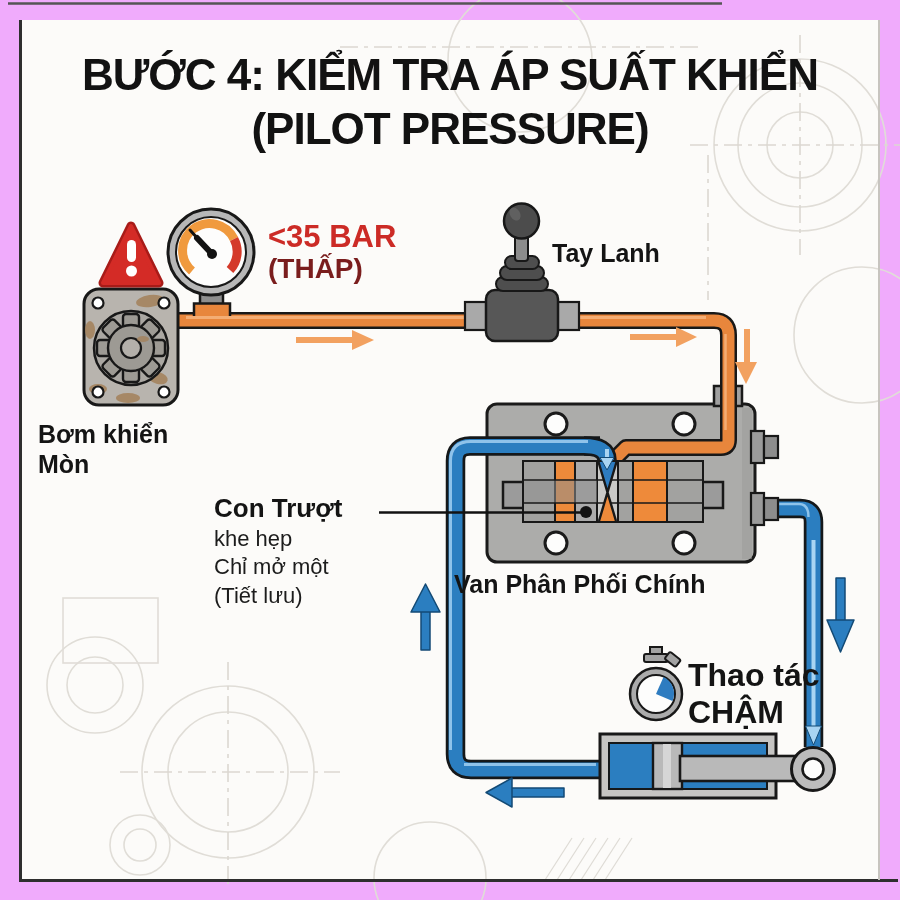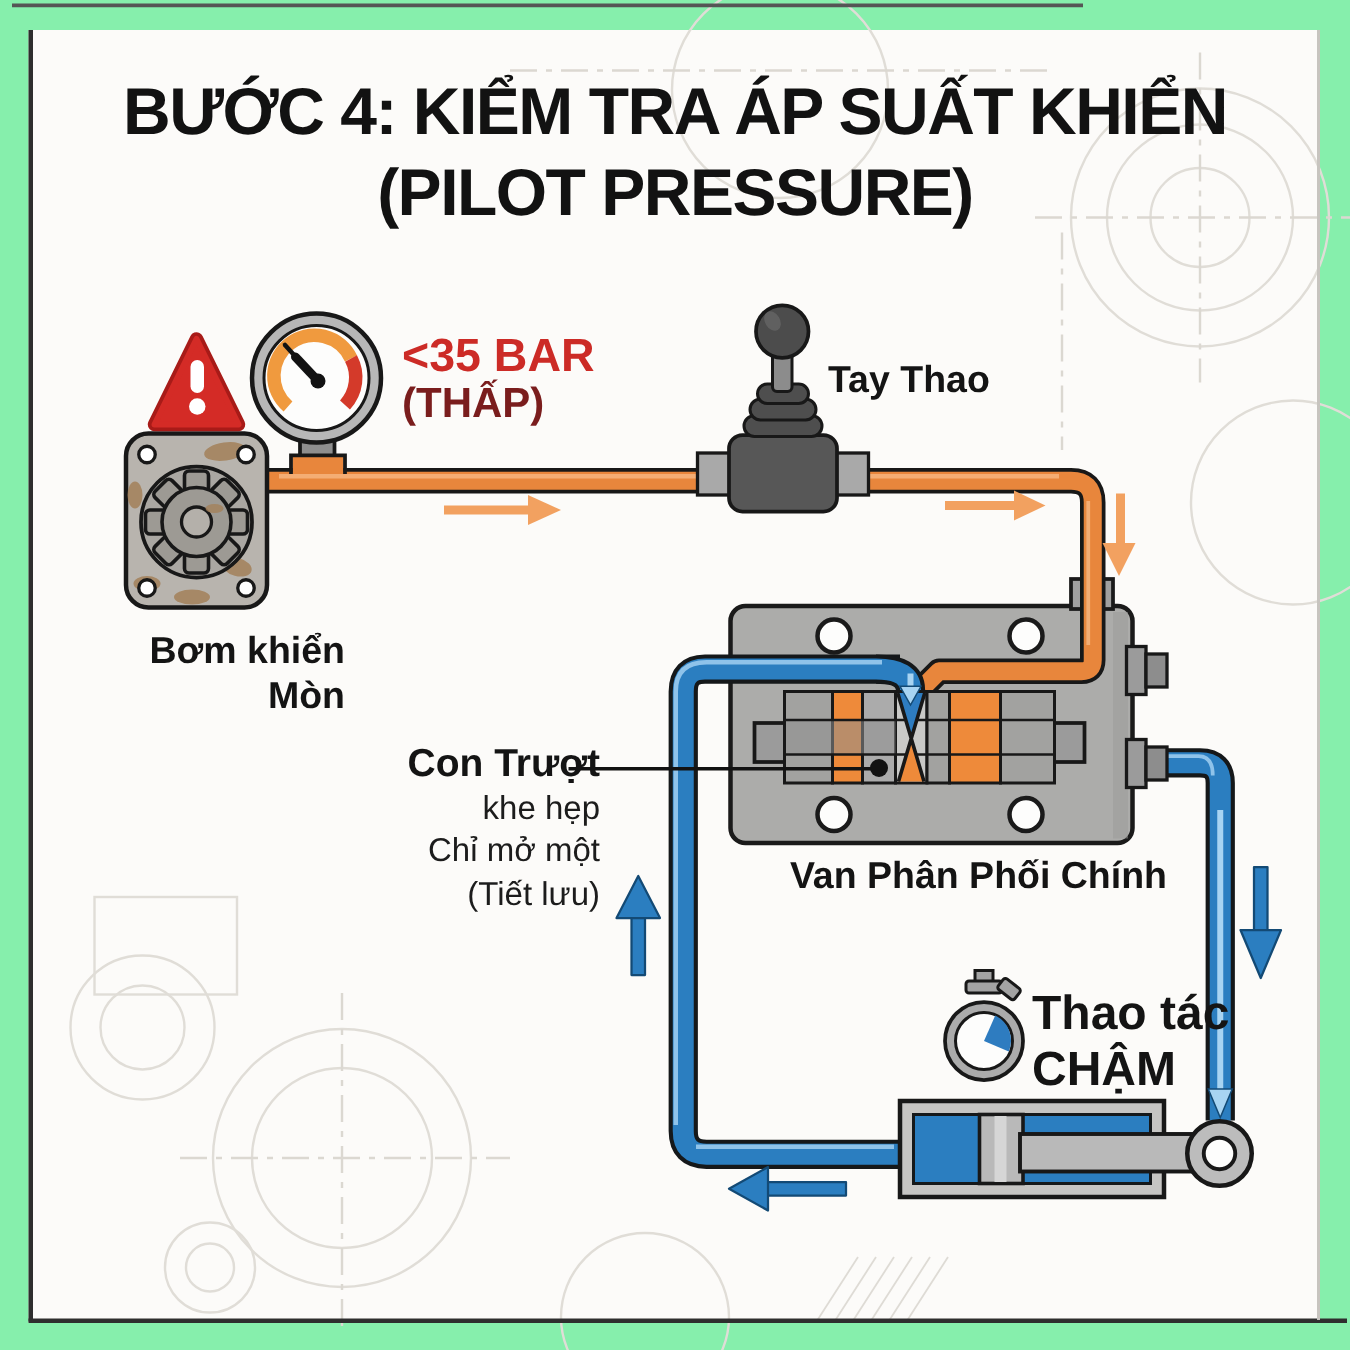--- a/index.html
+++ b/index.html
@@ -1,20 +1,20 @@
 <!DOCTYPE html>
 <html><head>
 <meta charset="utf-8">
 <style>
   html,body{margin:0;padding:0;}
-  .canvas{position:relative;width:900px;height:900px;background:#86efac;overflow:hidden;
+  .canvas{position:relative;width:900px;height:900px;background:#f0abfc;overflow:hidden;
           font-family:"Liberation Sans",sans-serif;}
   svg.diagram{position:absolute;left:0;top:0;}
   .lbl{position:absolute;color:#141414;font-weight:700;white-space:nowrap;z-index:3;}
-  .center{text-align:right;white-space:normal;}
+  .center{text-align:left;white-space:normal;}
   #title1,#title2{left:20px;width:860px;text-align:center;font-size:44px;font-weight:800;
                   letter-spacing:-1px;color:#121212;}
   #title1{top:50px;} #title2{top:104px;text-align:center;}
   #reading{left:268px;top:219px;font-size:31px;font-weight:800;color:#CC2B26;}
   #status{left:268px;top:253px;font-size:28px;font-weight:800;color:#7A1D1D;}
   #joy-lbl{left:552px;top:239px;font-size:25px;}
   #pump-lbl{left:38px;top:420px;width:192px;font-size:25px;line-height:1.18;}
   #spool-lbl{left:214px;top:492px;width:186px;line-height:1.28;}
   #spool-lbl .t{font-size:26px;font-weight:700;}
   #spool-lbl .n{font-size:22px;font-weight:400;color:#1c1c1c;}
@@ -244,21 +244,21 @@
     <circle cx="813" cy="769" r="10.5" fill="#fdfdfc" stroke="#181818" stroke-width="2.6"></circle>
   </g>
 </svg>
 
 <div class="lbl" id="title1">BƯỚC 4: KIỂM TRA ÁP SUẤT KHIỂN</div>
 <div class="lbl" id="title2">(PILOT PRESSURE)</div>
 
 <div class="lbl" id="reading">&lt;35 BAR</div>
 <div class="lbl" id="status">(THẤP)</div>
 
-<div class="lbl" id="joy-lbl">Tay Thao</div>
+<div class="lbl" id="joy-lbl">Tay Lanh</div>
 
 <div class="lbl center" id="pump-lbl">
   <div>Bơm khiển</div>
   <div>Mòn</div>
 </div>
 
 <div class="lbl center" id="spool-lbl">
   <div class="t">Con Trượt</div>
   <div class="n">khe hẹp</div>
   <div class="n">Chỉ mở một</div>

